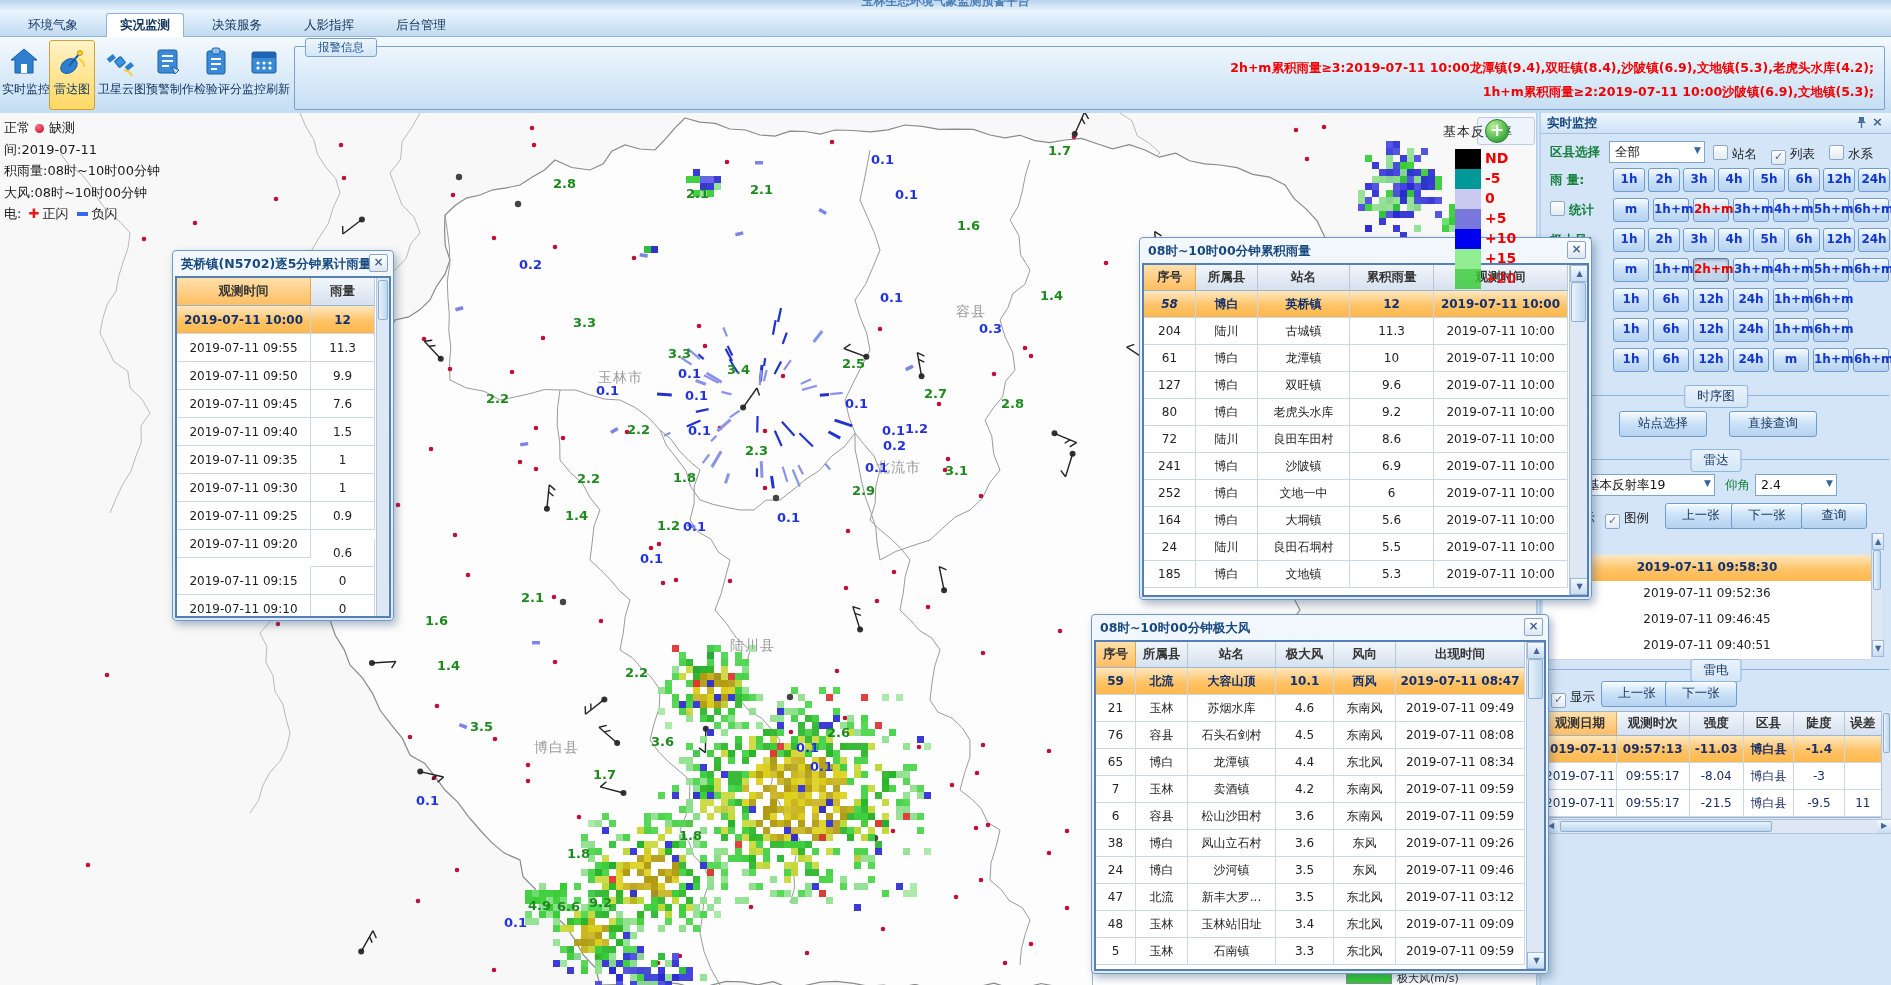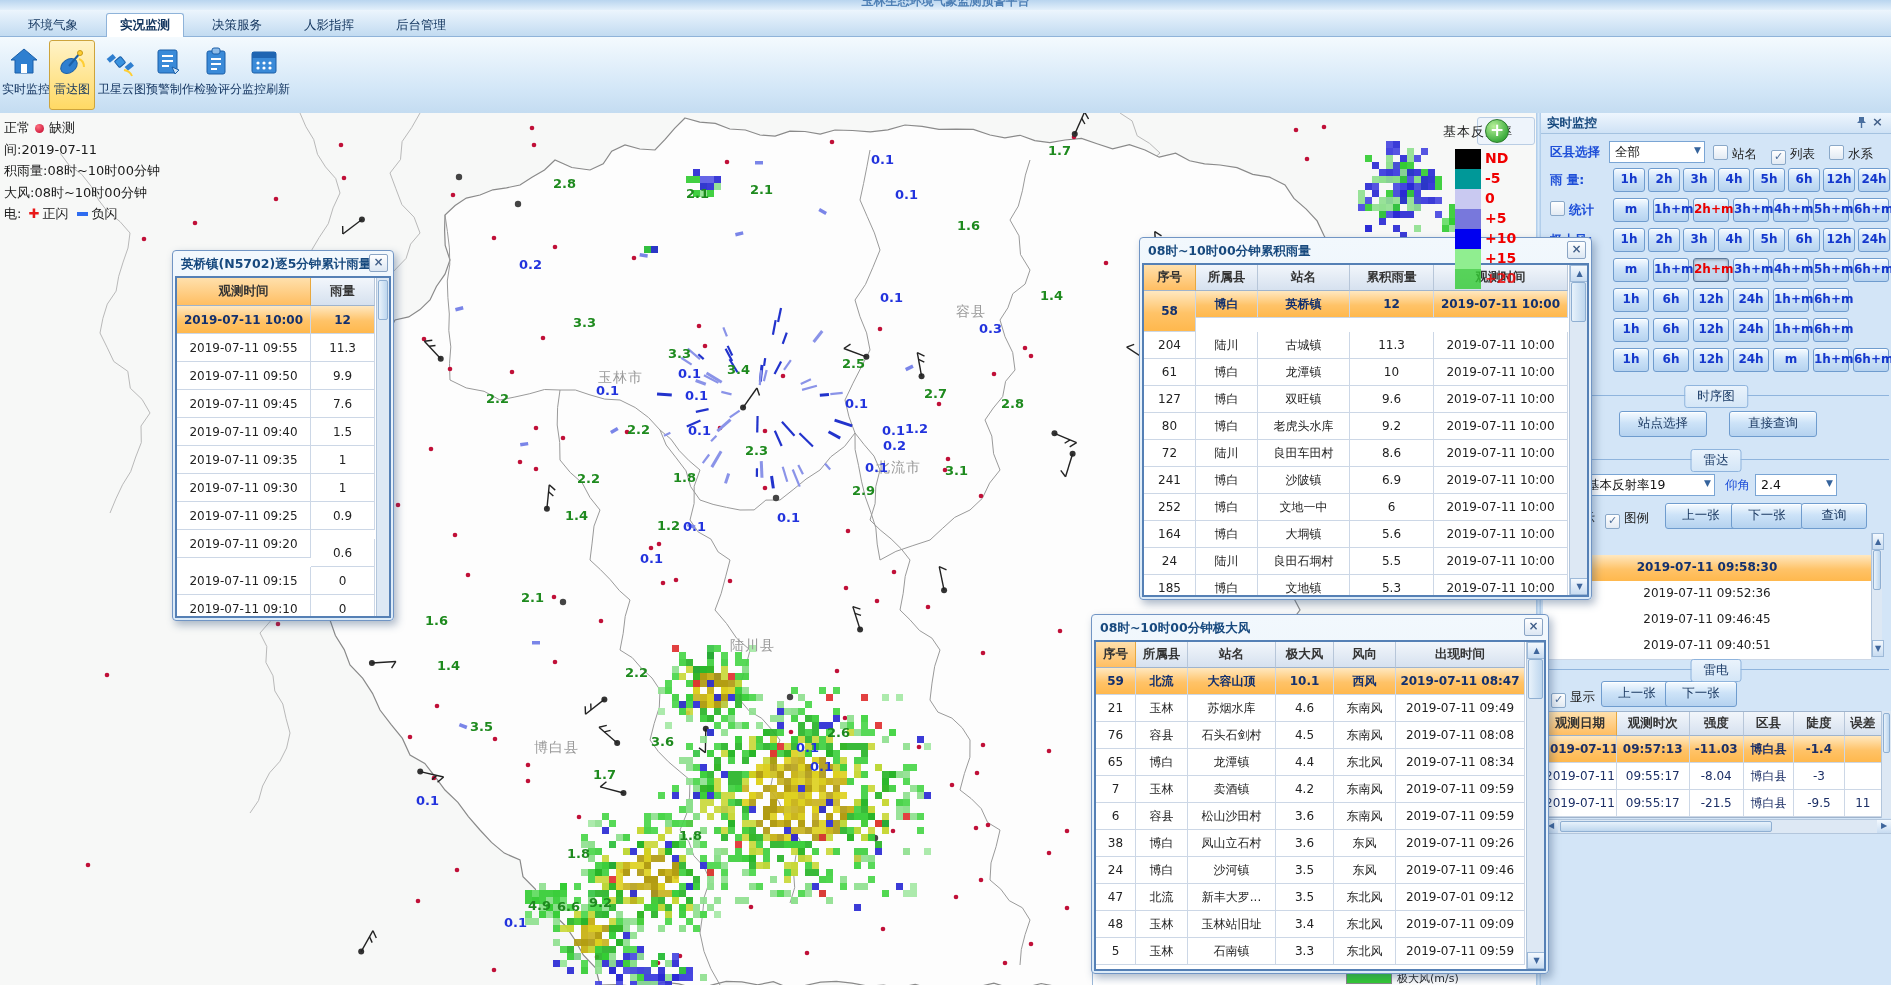--- a/index.html
+++ b/index.html
@@ -82,21 +82,21 @@
   
   #splitter{position:absolute;left:1536px;top:113px;width:5px;height:872px;
     background:linear-gradient(90deg,#a9c8e8,#d5e7f8,#a9c8e8);}
   #sidebar{position:absolute;left:1541px;top:113px;width:350px;height:872px;background:#d3e5f7;overflow:hidden;}
   .sb-header{position:absolute;left:0;top:0;width:100%;height:20px;
     background:linear-gradient(#eef6fe,#cfe2f5);border-bottom:1px solid #a4c2e0;
     font-size:12.5px;font-weight:bold;color:#17497e;}
   .sb-header>span:first-child{margin-left:6px;line-height:20px;}
   .sb-pin{position:absolute;right:24px;top:3px;}
   .sb-close{position:absolute;right:8px;top:1px;color:#44618a;font-weight:bold;font-size:13px;}
-  .sb-label{font-size:12.5px;font-weight:bold;color:#1d4ed8;}
+  .sb-label{font-size:12.5px;font-weight:bold;color:#15803d;}
   .sb-select{display:inline-block;position:relative;height:20px;background:#fff;border:1px solid #7aa5d4;
     font-size:12.5px;color:#111;vertical-align:middle;}
   .sb-select>span:first-child{margin-left:5px;line-height:19px;}
   .sb-select .arrow{position:absolute;right:3px;top:3px;font-size:9px;color:#35639c;}
   .cb{display:inline-block;width:13px;height:13px;background:linear-gradient(#ffffff,#e2eaf3);
     border:1px solid #8aa8c8;border-radius:2px;vertical-align:-2px;text-align:center;
     line-height:12px;font-size:11px;color:#4f6f9a;font-weight:bold;margin-right:4px;}
   .cblabel{font-size:12.5px;color:#222;}
   .srow{position:absolute;left:0;width:100%;height:28px;}
   .srow .sb-label{position:absolute;left:9px;top:5px;}
@@ -168,20 +168,25 @@
           </svg></span><div class="tlabel">检验评分</div></div><div class="tbtn"><span class="ticon"><svg width="32" height="32">
             <rect x="4" y="6" width="24" height="21" rx="2" fill="#3a8ad8" stroke="#1b5fa8"></rect>
             <rect x="4" y="6" width="24" height="6" fill="#1f65b2"></rect>
             <circle cx="10" cy="17" r="1.6" fill="#fff"></circle>
             <circle cx="16" cy="17" r="1.6" fill="#fff"></circle>
             <circle cx="22" cy="17" r="1.6" fill="#fff"></circle>
             <circle cx="10" cy="22" r="1.6" fill="#fff"></circle>
             <circle cx="16" cy="22" r="1.6" fill="#fff"></circle>
             <circle cx="22" cy="22" r="1.6" fill="#fff"></circle>
           </svg></span><div class="tlabel">监控刷新</div></div></div>
+  <div class="alarmbox">
+    <div class="alarmlegend">报警信息</div>
+    <div class="alarmline l1">2h+m累积雨量≥3:2019-07-11 10:00龙潭镇(9.4),双旺镇(8.4),沙陂镇(6.9),文地镇(5.3),老虎头水库(4.2);</div>
+    <div class="alarmline l2">1h+m累积雨量≥2:2019-07-11 10:00沙陂镇(6.9),文地镇(5.3);</div>
+  </div>
 </div>
 
 <div id="map">
   <svg id="mapsvg" width="1536" height="872">
       <path d="M300 0L305.9 13.7L313.7 26.5L317.5 41.3L325.5 53.9L335.7 65.5L340.0 80.0L333.1 94.9L328.3 110.7L319.1 124.6L310.7 138.8L306.9 155.1L300.0 170.0L306.9 184.4L307.1 201.0L313.1 215.6L321.5 229.5L327.3 244.2L330.0 260.0L321.7 273.3L312.1 285.9L304.2 299.5L300.0 315.4L288.5 326.8L280.0 340.0L282.4 355.9L293.4 368.9L294.3 385.2L303.6 398.8L306.8 414.4L310.0 430.0L304.7 446.7L295.5 461.2L283.0 473.9L276.5 489.9L271.6 506.8L260.0 520.0L266.8 533.5L265.9 549.4L273.0 562.8L274.8 577.9L282.8 591.0L286.1 605.6L290.0 620.0L286.6 635.0L279.9 648.3L269.6 659.8L262.6 673.0L258.5 687.6L250.0 700.0" fill="none" stroke="#b9b9b9" stroke-width="1"></path>
       <path d="M60 40L69.1 52.2L81.7 61.3L91.2 73.3L98.6 87.0L107.8 99.0L120.0 108.6L130.0 120.0L128.0 135.0L123.1 149.1L118.7 163.3L116.1 178.1L107.3 191.1L102.9 205.3L100.0 220.0L107.0 234.2L113.8 248.5L127.8 258.3L130.3 275.2L142.1 286.4L150.0 300.0L141.0 313.0L141.3 329.6L135.7 344.0L130.7 358.6L122.5 371.8L115.9 385.8L110.0 400.0" fill="none" stroke="#b9b9b9" stroke-width="1"></path>
       <path d="M420 0L411.7 14.6L402.1 28.6L400.5 46.5L390.0 60.0L395.9 75.8L401.9 91.6L414.1 104.2L420.0 120.0L410.6 131.1L406.1 145.4L395.9 155.9L385.9 166.6L380.0 180.0" fill="none" stroke="#b9b9b9" stroke-width="1"></path>
       <path d="M1120 0L1132.1 7.9L1137.2 22.8L1149.6 30.4L1160.0 40.0L1147.3 51.3L1140.4 67.0L1130.0 80.0" fill="none" stroke="#b9b9b9" stroke-width="1"></path>
       <path d="M685 5L699.8 9.1L715.3 10.4L729.8 16.0L745.4 17.0L760.0 22.0L775.1 23.1L789.9 18.2L805.0 18.5L820.2 21.1L835.0 17.0L852.6 17.5L870.3 18.9L887.8 16.8L905.0 12.0L922.1 13.4L939.0 16.4L956.2 16.2L973.4 16.4L990.0 22.0L1004.9 24.8L1020.1 22.3L1034.8 27.6L1049.8 29.6L1065.0 27.0L1081.5 25.4L1097.0 30.8L1112.6 35.9L1129.4 31.7L1145.0 37.0L1159.2 44.2L1175.6 40.2L1189.6 47.8L1204.6 50.8L1220.0 52.0L1237.0 54.6L1252.7 61.3L1269.6 64.1L1285.0 72.0L1293.9 85.4L1306.2 96.1L1317.1 107.9L1324.1 122.7L1332.3 136.7L1345.0 147.0L1338.0 161.2L1326.1 172.3L1320.0 187.0L1330.8 199.8L1342.7 211.7L1350.0 227.0L1335.9 238.2L1327.5 254.4L1315.0 267.0L1327.3 281.7L1329.8 301.3L1340.0 317.0L1329.1 326.1L1317.6 334.6L1307.4 344.4L1300.0 357.0L1309.1 372.7L1312.5 390.7L1320.0 407.0L1310.1 417.1L1302.0 429.0L1292.9 439.9L1280.0 447.0L1284.9 464.4L1291.6 481.0L1300.0 497.0L1291.3 508.3L1281.4 518.4L1271.0 528.0L1260.0 537.0L1272.1 551.8L1278.9 569.2L1285.0 587.0L1271.7 595.3L1264.5 609.1L1251.7 617.8L1245.0 632.0L1252.8 644.7L1257.8 658.5L1259.5 673.4L1265.0 687.0L1256.3 698.3L1245.7 707.7L1235.4 717.4L1225.0 727.0L1234.0 739.9L1240.2 754.6L1250.0 767.0L1239.3 776.5L1228.4 785.7L1214.1 790.4L1205.0 802.0L1192.7 814.8L1178.4 825.4L1165.0 837.0L1153.1 845.0L1142.2 854.2L1130.8 862.6L1120.0 872.0L1104.2 874.4L1088.5 873.6L1072.7 873.8L1057.0 873.6L1041.2 870.5L1025.5 874.5L1009.7 875.0L993.9 870.2L978.2 873.7L962.4 875.4L946.7 873.7L930.9 876.1L915.2 871.3L899.4 874.6L883.6 872.2L867.9 873.1L852.1 870.1L836.4 868.3L820.6 869.2L804.8 872.5L789.1 875.1L773.3 868.7L757.6 871.8L741.8 868.9L726.1 868.4L710.3 872.4L694.5 875.2L678.8 870.9L663.0 869.2L647.3 874.6L631.5 873.0L615.8 871.6L600.0 872.0L595.5 854.9L583.3 842.0L575.0 827.0L565.6 813.0L553.9 801.5L540.0 792.0L535.3 776.1L523.0 763.6L520.0 747.0L504.3 740.1L491.5 729.4L480.0 717.0L468.4 703.6L457.9 689.3L445.0 677.0L435.0 663.7L424.8 650.5L410.0 642.0L402.4 625.4L391.0 611.3L380.0 597.0L372.5 580.3L362.6 565.2L350.0 552.0L344.2 536.6L335.4 522.5L330.0 507.0L334.5 491.8L343.2 478.1L345.0 462.0L338.1 446.2L327.1 432.7L320.0 417.0L328.8 401.5L331.1 384.0L335.0 367.0L342.0 352.9L354.3 342.0L360.0 327.0L352.0 313.0L348.9 297.4L345.0 282.0L349.7 266.4L358.5 253.4L370.0 242.0L379.4 231.1L388.3 219.9L395.0 207.0L408.7 203.9L420.0 196.6L430.0 187.0L436.4 173.5L445.0 161.2L450.0 147.0L445.2 132.4L444.6 117.2L445.0 102.0L455.1 92.5L466.3 85.1L480.0 82.0L492.9 76.8L506.5 74.8L520.0 72.0L532.0 64.2L544.5 56.9L555.0 47.0L571.8 54.5L590.0 57.0L603.2 50.8L611.7 38.1L625.0 32.0L639.8 36.0L655.0 37.0L665.1 26.4L674.6 15.3L685.0 5.0Z" fill="#fdfdfd" stroke="#8a8a8a" stroke-width="1.2"></path>
       <path d="M870 37L866.9 53.7L863.6 70.4L860.0 87.0L867.2 103.5L874.4 119.9L880.0 137.0L872.9 154.3L865.5 171.4L855.0 187.0L860.0 203.7L866.6 219.9L870.0 237.0L861.5 253.6L853.0 270.2L845.0 287.0L849.0 303.8L855.0 320.0" fill="none" stroke="#9a9a9a" stroke-width="1"></path>
@@ -2150,21 +2155,21 @@
   </div>
   <div class="gridwrap" id="grid2" style="height:330px;">
       <div class="hrow">
         <div class="hcell orange" style="width: 52px; height: 26px;">序号</div>
         <div class="hcell" style="width: 62px; height: 26px;">所属县</div>
         <div class="hcell" style="width: 92px; height: 26px;">站名</div>
         <div class="hcell" style="width: 84px; height: 26px;">累积雨量</div>
         <div class="hcell" style="width: 134px; height: 26px;">观测时间</div>
       </div>
       <div class="trow sel">
-        <div class="tcell" style="width: 52px; height: 41px;">58</div>
+        <div class="tcell" style="width: 52px; height: 27px; font-style: italic;">58</div>
         <div class="tcell" style="width: 62px; height: 27px;">博白</div>
         <div class="tcell" style="width: 92px; height: 27px;">英桥镇</div>
         <div class="tcell" style="width: 84px; height: 27px;">12</div>
         <div class="tcell" style="width: 134px; height: 27px;">2019-07-11 10:00</div>
       </div>
       <div class="trow">
         <div class="tcell" style="width: 52px; height: 27px;">204</div>
         <div class="tcell" style="width: 62px; height: 27px;">陆川</div>
         <div class="tcell" style="width: 92px; height: 27px;">古城镇</div>
         <div class="tcell" style="width: 84px; height: 27px;">11.3</div>
@@ -2318,21 +2323,21 @@
         <div class="tcell" style="width: 58px; height: 27px;">3.5</div>
         <div class="tcell" style="width: 62px; height: 27px;">东风</div>
         <div class="tcell" style="width: 129px; height: 27px;">2019-07-11 09:46</div>
       </div>
       <div class="trow">
         <div class="tcell" style="width: 40px; height: 27px;">47</div>
         <div class="tcell" style="width: 52px; height: 27px;">北流</div>
         <div class="tcell" style="width: 88px; height: 27px;">新丰大罗...</div>
         <div class="tcell" style="width: 58px; height: 27px;">3.5</div>
         <div class="tcell" style="width: 62px; height: 27px;">东北风</div>
-        <div class="tcell" style="width: 129px; height: 27px;">2019-07-01 09:12</div>
+        <div class="tcell" style="width: 129px; height: 27px;">2019-07-11 03:12</div>
       </div>
       <div class="trow">
         <div class="tcell" style="width: 40px; height: 27px;">48</div>
         <div class="tcell" style="width: 52px; height: 27px;">玉林</div>
         <div class="tcell" style="width: 88px; height: 27px;">玉林站旧址</div>
         <div class="tcell" style="width: 58px; height: 27px;">3.4</div>
         <div class="tcell" style="width: 62px; height: 27px;">东北风</div>
         <div class="tcell" style="width: 129px; height: 27px;">2019-07-11 09:09</div>
       </div>
       <div class="trow">

